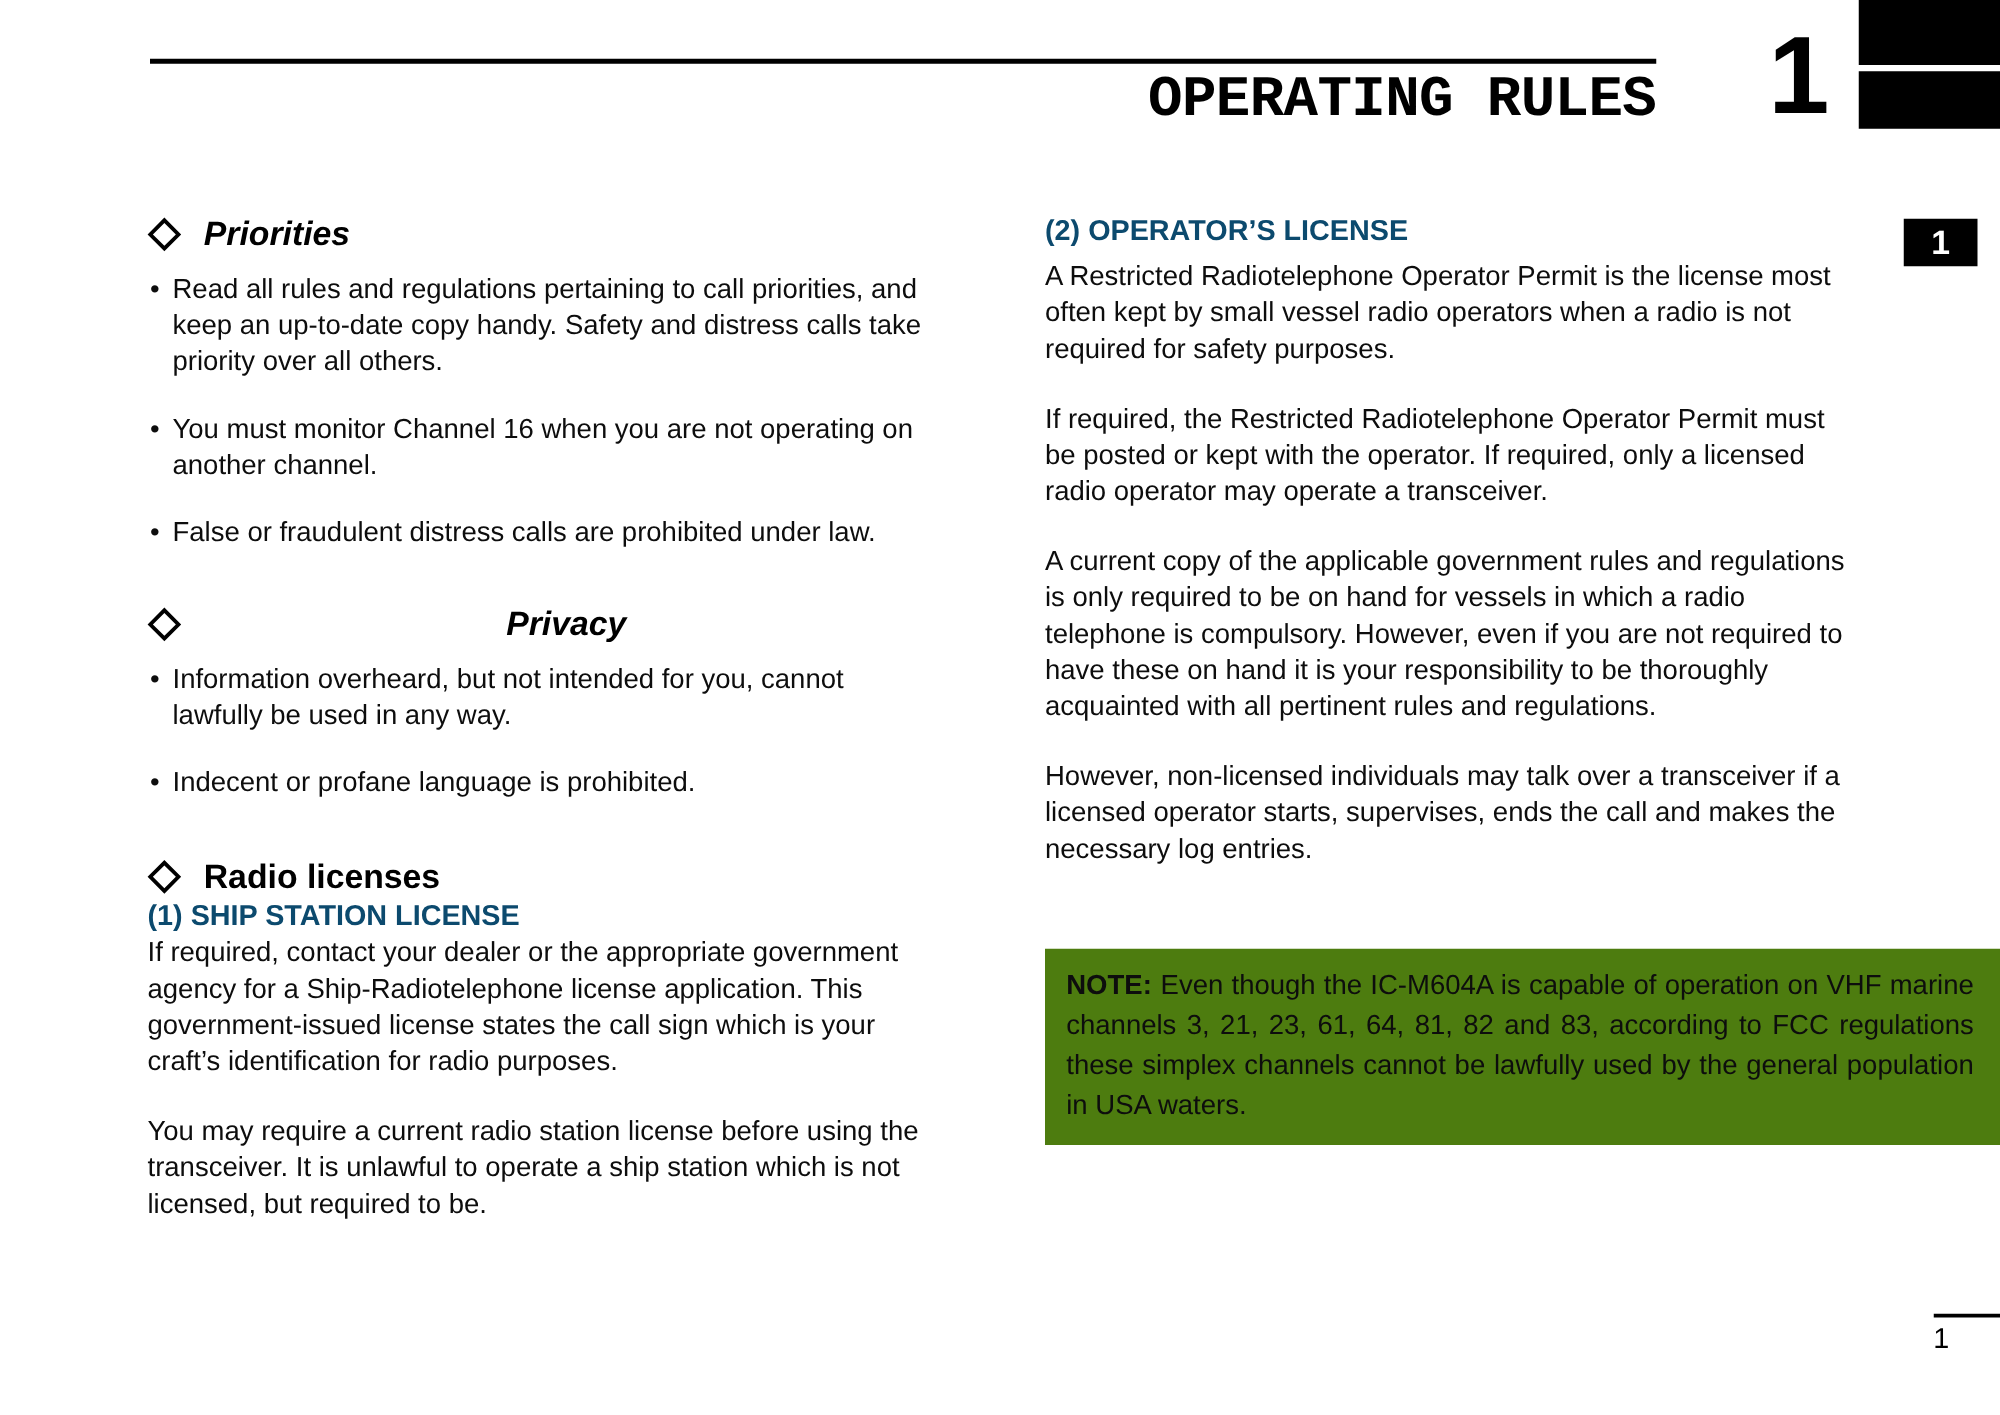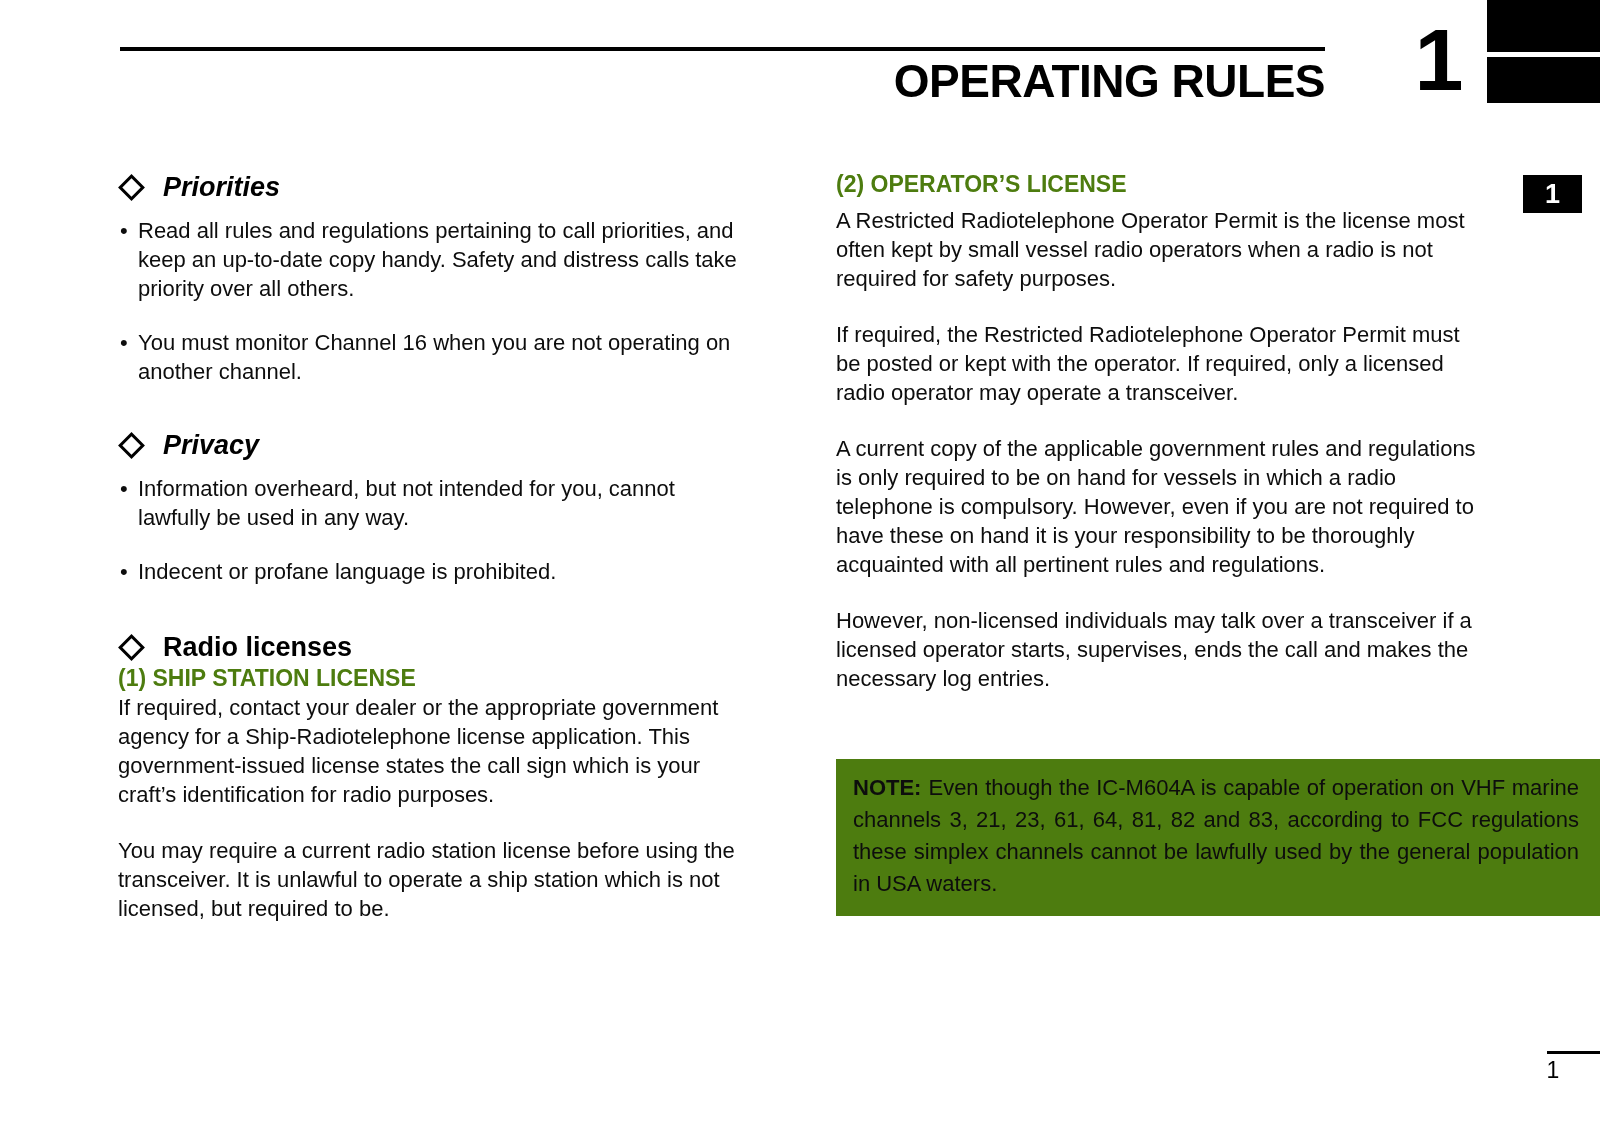--- a/index.html
+++ b/index.html
@@ -8,21 +8,21 @@
     width:1600px;height:1132px;
     background:#ffffff;
     font-family:"Liberation Sans", sans-serif;
     color:#0d0d0d;
     overflow:hidden;
   }
   
   .header-rule{position:absolute;left:120px;top:47px;width:1205px;height:4px;background:#000;}
   .page-title{
     position:absolute;left:120px;top:54px;width:1205px;
-    text-align:right;font-size:46px;font-weight:700;letter-spacing:-0.5px;color:#000;
+    text-align:right;font-size:46px;font-weight:700;letter-spacing:-0.5px;color:#000;font-family:Liberation Mono, monospace;
   }
   .chapter-number{
     position:absolute;left:1404px;top:16px;width:70px;
     text-align:center;font-size:88px;line-height:88px;font-weight:700;color:#000;
   }
   .corner-block-1{position:absolute;left:1487px;top:0;width:113px;height:52px;background:#000;}
   .corner-block-2{position:absolute;left:1487px;top:57px;width:113px;height:46px;background:#000;}
   .side-tab{
     position:absolute;left:1523px;top:175px;width:59px;height:38px;background:#000;
     color:#fff;font-size:27px;font-weight:700;line-height:38px;text-align:center;
@@ -33,23 +33,23 @@
   .col-right{left:836px;width:650px;}
   .section-heading{
     position:relative;margin:0;padding-left:45px;
     font-size:27px;line-height:34px;font-weight:700;color:#000;
   }
   .section-heading .diamond{
     position:absolute;left:4px;top:8px;width:13px;height:13px;
     border:3px solid #000;transform:rotate(45deg);background:#fff;
   }
   .mb4{margin-bottom:4px;font-style:italic;}
-  .mt-privacy{margin-top:42px;}
+  .mt-privacy{margin-top:42px;text-align:center;}
   .mt-licenses{margin-top:44px;}
-  .sub-heading{margin:0;font-size:23px;line-height:29px;font-weight:700;color:#4d7c0f;}
+  .sub-heading{margin:0;font-size:23px;line-height:29px;font-weight:700;color:#0c4a6e;}
   .sub-heading-r{margin:0 0 7px 0;}
   .bullet{position:relative;margin:12px 0 25px 0;padding-left:20px;}
   .bullet::before{content:"\2022";position:absolute;left:2px;top:0;}
   .bullet:last-child{margin-bottom:0;}
   .para{margin:0;}
   .para + .para{margin-top:27px;}
   .col-right .para + .para{}
   
   .note-box{
     box-sizing:border-box;margin-top:66px;width:767px;
@@ -77,20 +77,21 @@
   <div class="side-tab">1</div>
 
   <div class="col col-left">
 
     <h2 class="section-heading mb4">
       <span class="diamond"></span>
       <span>Priorities</span>
     </h2>
     <p class="bullet">Read all rules and regulations pertaining to call priorities, and keep an up-to-date copy handy. Safety and distress calls take priority over all others.</p>
     <p class="bullet">You must monitor Channel 16 when you are not operating on another channel.</p>
+    <p class="bullet">False or fraudulent distress calls are prohibited under law.</p>
 
     <h2 class="section-heading mb4 mt-privacy">
       <span class="diamond"></span>
       <span>Privacy</span>
     </h2>
     <p class="bullet">Information overheard, but not intended for you, cannot lawfully be used in any way.</p>
     <p class="bullet">Indecent or profane language is prohibited.</p>
 
     <h2 class="section-heading mt-licenses">
       <span class="diamond"></span>

